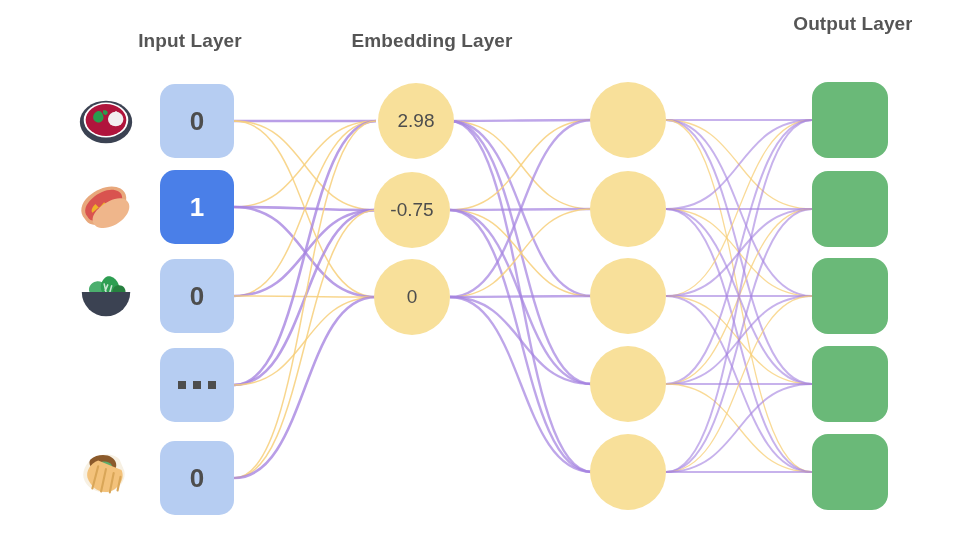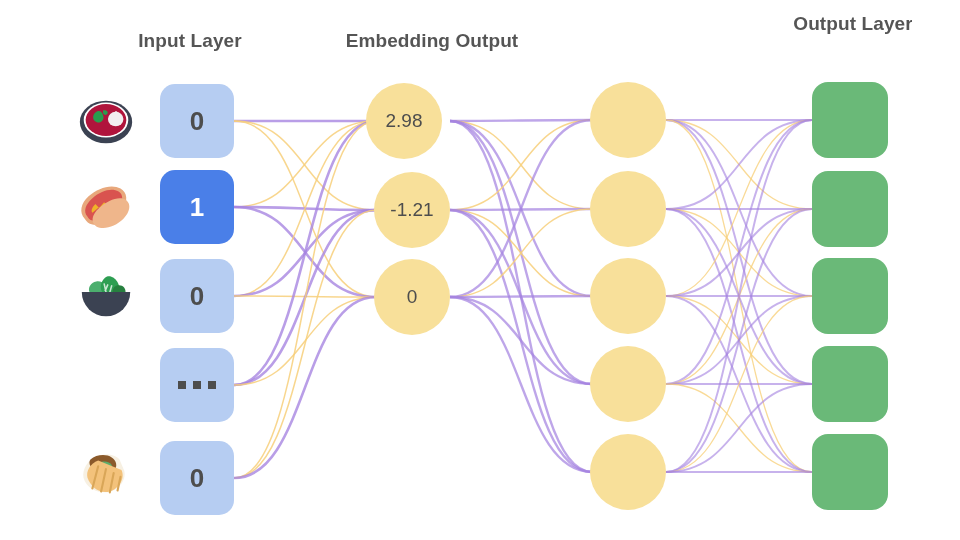--- a/index.html
+++ b/index.html
@@ -164,21 +164,21 @@
       <path d="M 666 384 C 741.92 384, 736.08 384, 812 384" stroke="#a583e0" stroke-width="2" fill="none" opacity="0.62"></path>
       <path d="M 666 384 C 741.92 384, 736.08 472, 812 472" stroke="#f7cf7a" stroke-width="1.3" fill="none" opacity="0.78"></path>
       <path d="M 666 472 C 741.92 472, 736.08 120, 812 120" stroke="#a583e0" stroke-width="2" fill="none" opacity="0.62"></path>
       <path d="M 666 472 C 741.92 472, 736.08 209, 812 209" stroke="#a583e0" stroke-width="2" fill="none" opacity="0.62"></path>
       <path d="M 666 472 C 741.92 472, 736.08 296, 812 296" stroke="#f7cf7a" stroke-width="1.3" fill="none" opacity="0.78"></path>
       <path d="M 666 472 C 741.92 472, 736.08 384, 812 384" stroke="#a583e0" stroke-width="2" fill="none" opacity="0.62"></path>
       <path d="M 666 472 C 741.92 472, 736.08 472, 812 472" stroke="#a583e0" stroke-width="2" fill="none" opacity="0.62"></path>
     </svg>
 
   <div class="layer-title" style="left:190px; top:30px;">Input Layer</div>
-  <div class="layer-title" style="left:432px; top:30px;">Embedding Output</div>
+  <div class="layer-title" style="left:432px; top:30px;">Embedding Layer</div>
   <div class="layer-title" style="left:853px; top:13px;">Output Layer</div>
 
   <div class="food-icon" style="left:75px; top:90px;">
     <svg viewBox="0 0 64 64">
       <ellipse cx="32" cy="33" rx="27" ry="22" fill="#3b4252"></ellipse>
       <ellipse cx="32" cy="31" rx="23" ry="18" fill="#ffffff"></ellipse>
       <ellipse cx="32" cy="31" rx="21" ry="16.5" fill="#b0143c"></ellipse>
       <path d="M23 22 C18 24 17 31 22 33 C26 35 31 31 29 26 C28 23 26 21 23 22 Z" fill="#2a9d4e"></path>
       <path d="M29 21 C33 20 35 23 33 25 C31 27 28 25 29 21 Z" fill="#2a9d4e"></path>
       <ellipse cx="42" cy="30" rx="8" ry="7.5" fill="#f2eef0"></ellipse>
@@ -228,25 +228,25 @@
     <span class="dots">
         <i></i>
         <i></i>
         <i></i>
       </span>
   </div>
   <div class="in-box off" style="left:160px; top:441px;">
     <span>0</span>
   </div>
 
-  <div class="emb-node" style="left:366px; top:83px;align-items:center;">
+  <div class="emb-node" style="left:378px; top:83px;align-items:center;">
     <span>2.98</span>
   </div>
   <div class="emb-node" style="left:374px; top:172px;">
-    <span>-1.21</span>
+    <span>-0.75</span>
   </div>
   <div class="emb-node" style="left:374px; top:259px;">
     <span>0</span>
   </div>
 
   <div class="hid-node" style="left:590px; top:82px;"></div>
   <div class="hid-node" style="left:590px; top:171px;"></div>
   <div class="hid-node" style="left:590px; top:258px;"></div>
   <div class="hid-node" style="left:590px; top:346px;"></div>
   <div class="hid-node" style="left:590px; top:434px;"></div>

